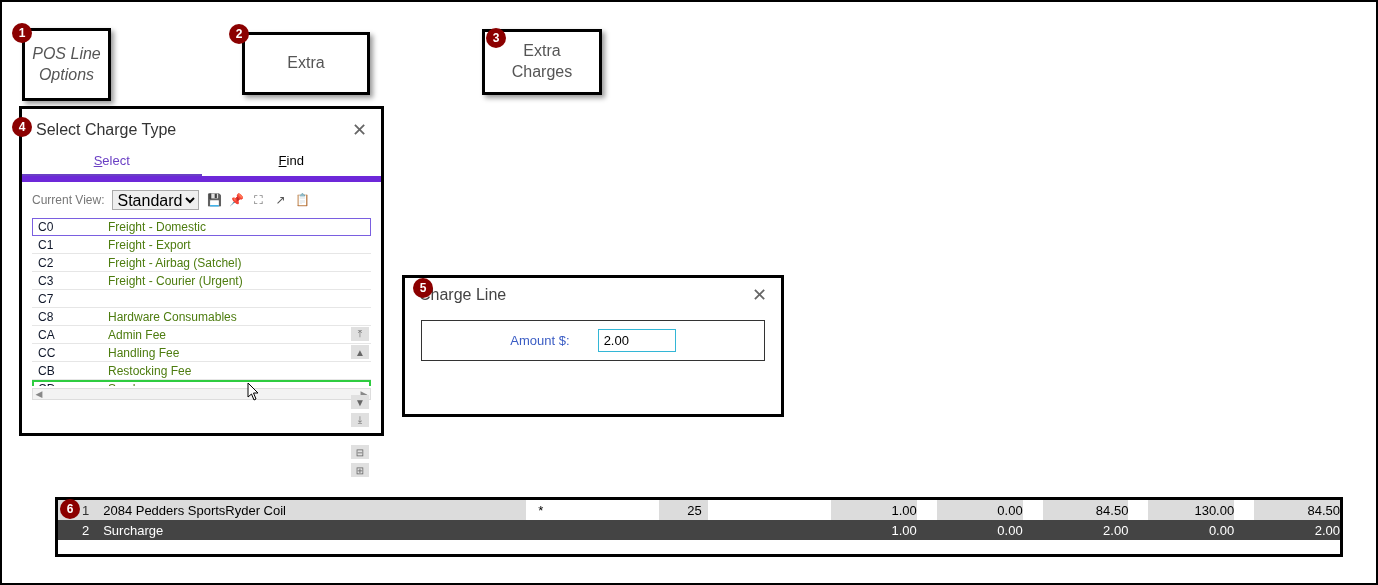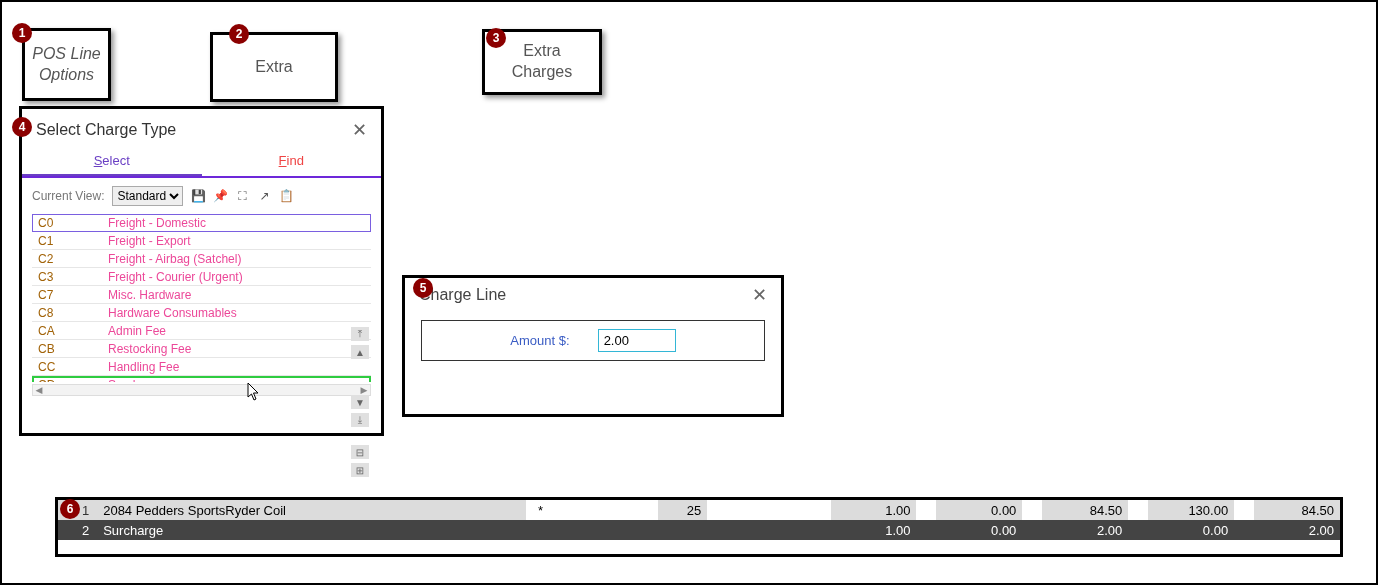--- a/index.html
+++ b/index.html
@@ -29,35 +29,35 @@
       padding: 6px;
     }
 
     
     .dlg4 {
       position: absolute; left: 17px; top: 104px; width: 365px; height: 330px;
       background: #fff; border: 3px solid #000;
     }
     .dlg4-title { display:flex; align-items:center; justify-content:space-between; padding: 10px 14px 6px 14px; color:#333; font-size:16px; }
     .close-x { color:#666; font-size:18px; cursor:pointer; }
-    .tabs { display:flex; border-bottom:2px solid #6d28d9; }
-    .tab { flex:0 0 50%; text-align:center; padding:6px 0; font-size:13px; color:#ef4444; }
+    .tabs { display:flex; border-bottom:6px solid #6d28d9; }
+    .tab { flex:0 0 50%; text-align:center; padding:6px 0; font-size:13px; color:#000000; }
     .tab.active { color:#6a3fc4; border-bottom:2px solid #6a3fc4; }
     .tab .ul { text-decoration: underline; }
     .toolbar { display:flex; align-items:center; gap:8px; padding:8px 10px; font-size:12px; color:#777; }
-    .toolbar select { font-size:12px; border:1px solid #aaa; height:20px; }
+    .toolbar select { font-size:16px; border:1px solid #aaa; height:20px; }
     .tb-icon { width:14px; height:14px; display:inline-flex; align-items:center; justify-content:center; color:#555; font-size:12px; }
     .grid-wrap { padding:0 10px 6px 10px; }
     .grid-head { display:flex; background:#eef0f2; border-top:1px solid #ccc; border-bottom:1px solid #ccc; font-size:12px; color:#333; }
     .col-code { width:70px; padding:3px 6px; border-right:1px solid #ccc; }
     .col-desc { flex:1; padding:3px 6px; }
     .grid-body { max-height: 168px; overflow:hidden; font-size:12px; }
     .row { display:flex; border-bottom:1px solid #e6e6e6; }
-    .row .c1 { width:70px; padding:1.5px 6px; color:#a16207; }
-    .row .c2 { flex:1; padding:1.5px 6px; color:#ec4899; }
+    .row .c1 { width:70px; padding:1.5px 6px; color:#0f172a; }
+    .row .c2 { flex:1; padding:1.5px 6px; color:#4d7c0f; }
     .row.selected { outline:1px solid #7a5fe0; outline-offset:-1px; }
     .row.highlight { outline:2px solid #2ecc40; outline-offset:-2px; }
     .vscroll { position:absolute; right:12px; top:218px; width:18px; height:175px; display:flex; flex-direction:column; align-items:center; gap:4px; }
     .vscroll .bx { width:100%; height:14px; background:#e0e0e0; display:flex; align-items:center; justify-content:center; font-size:10px; color:#666; }
     .hscroll { height:12px; background:#f3f3f3; border:1px solid #ddd; margin-top:2px; position:relative; }
     .hscroll .lbtn, .hscroll .rbtn { position:absolute; top:0; width:12px; height:100%; display:flex; align-items:center; justify-content:center; font-size:9px; color:#888; }
     .hscroll .lbtn{ left:0; } .hscroll .rbtn{ right:0; }
 
     .cursor { position:absolute; left:245px; top:380px; z-index:200; pointer-events:none; }
 
@@ -81,35 +81,35 @@
     .brow.r2 { background:#444; color:#fff; }
     .bidx { width:42px; text-align:right; padding-right:10px; background:#dcdcdc; color:#333; height:100%; display:flex; align-items:center; justify-content:flex-end;}
     .brow.r2 .bidx { background:#444; color:#fff; }
     .bdesc { width:438px; padding-left:4px; background:#dcdcdc; height:100%; display:flex; align-items:center; gap:6px;}
     .brow.r2 .bdesc { background:#444; }
     .bstar { width:30px; text-align:center; }
     .bgap1 { width:106px; }
     .bqty { width:50px; text-align:right; padding-right:6px; background:#dcdcdc; height:100%; display:flex; align-items:center; justify-content:flex-end; }
     .brow.r2 .bqty { background:#444; }
     .bgap2 { width:106px; }
-    .bnum { width:88px; text-align:right; padding-right:6px; background:#dcdcdc; height:100%; display:flex; align-items:center; justify-content:flex-end; margin-left:20px;}
+    .bnum { width:88px; text-align:right; background:#dcdcdc; height:100%; display:flex; align-items:center; justify-content:flex-end; margin-left:20px;}
     .brow.r2 .bnum { background:#444; }
   </style>
 </head>
 <body>
 
 <div class="step-badge" style="left:10px; top:21px;">1</div>
 <div class="step-badge" style="left:227px; top:22px;">2</div>
 <div class="step-badge" style="left:484px; top:26px;">3</div>
 <div class="step-badge" style="left:10px; top:115px;">4</div>
 <div class="step-badge" style="left:411px; top:276px;">5</div>
 <div class="step-badge" style="left:58px; top:497px;">6</div>
 
 <div class="card-btn" style="left:20px; top:26px; width:89px; height:73px;font-style:italic;">POS Line Options</div>
-<div class="card-btn" style="left:208px; top:30px; width:128px; height:70px;">Extra</div>
+<div class="card-btn" style="left:240px; top:30px; width:128px; height:63px;">Extra</div>
 <div class="card-btn" style="left:480px; top:27px; width:120px; height:66px;">Extra Charges</div>
 
 <div class="dlg4">
   <div class="dlg4-title">
     <span>Select Charge Type</span>
     <span class="close-x">✕</span>
   </div>
   <div class="tabs">
     <div class="tab active"><span class="ul">S</span>elect</div>
     <div class="tab"><span class="ul">F</span>ind</div>
@@ -136,37 +136,36 @@
         <div class="row">
           <div class="c1">C2</div>
           <div class="c2">Freight - Airbag (Satchel)</div>
         </div>
         <div class="row">
           <div class="c1">C3</div>
           <div class="c2">Freight - Courier (Urgent)</div>
         </div>
         <div class="row">
           <div class="c1">C7</div>
-          <div class="c2">Misc. Hardware</div>
         </div>
         <div class="row">
           <div class="c1">C8</div>
           <div class="c2">Hardware Consumables</div>
         </div>
         <div class="row">
           <div class="c1">CA</div>
           <div class="c2">Admin Fee</div>
         </div>
         <div class="row">
+          <div class="c1">CC</div>
+          <div class="c2">Handling Fee</div>
+        </div>
+        <div class="row">
           <div class="c1">CB</div>
           <div class="c2">Restocking Fee</div>
-        </div>
-        <div class="row">
-          <div class="c1">CC</div>
-          <div class="c2">Handling Fee</div>
         </div>
         <div class="row highlight">
           <div class="c1">CD</div>
           <div class="c2">Surcharge</div>
         </div>
       </div>
     <div class="hscroll">
       <span class="lbtn">◀</span>
       <span class="rbtn">▶</span>
     </div>

